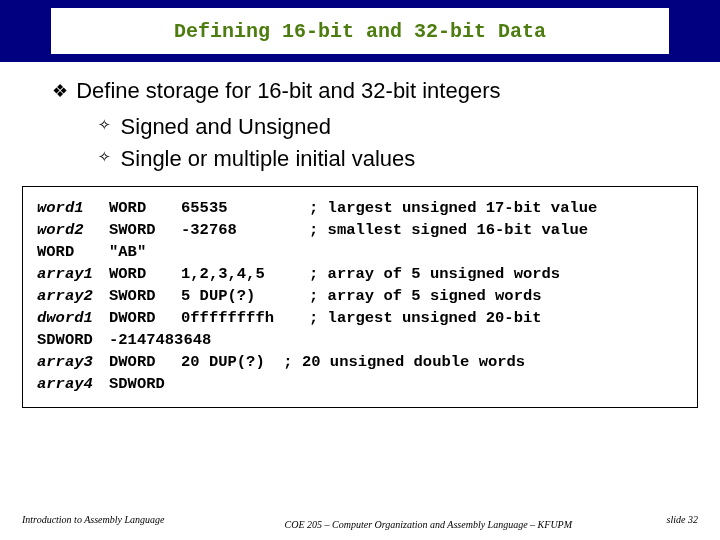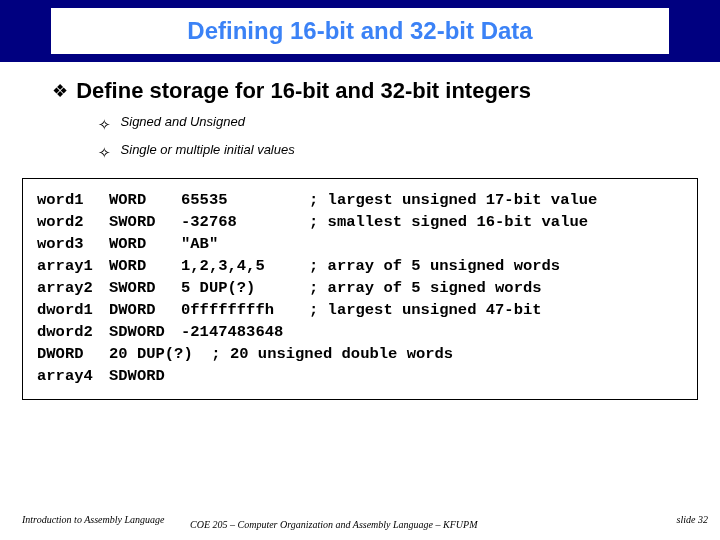--- a/index.html
+++ b/index.html
@@ -19,75 +19,73 @@
   }
   .title-inset {
     background: #fff;
     width: 618px;
     height: 46px;
     display: flex;
     align-items: center;
     justify-content: center;
   }
   .title-text {
-    font-family: Liberation Sans, sans-serif;
-    color: #3b82f6;
-    font-size: 24px;
+    font-family: Liberation Mono, monospace;
+    color: #4d7c0f;
+    font-size: 20px;
     font-weight: bold;
   }
   .content {
     padding: 10px 52px 0 52px;
   }
   .bullet-l1 {
     display: flex;
     align-items: flex-start;
     margin: 6px 0 10px 0;
   }
   .bullet-l1 .marker {
     font-size: 18px;
     color: #000;
     margin-right: 8px;
     line-height: 26px;
   }
   .bullet-l1 .text {
     font-size: 22px;
     color: #000;
-    font-weight: bold;
   }
   .bullet-l2 {
     display: flex;
     align-items: flex-start;
     margin: 6px 0 6px 46px;
   }
   .bullet-l2 .marker {
     font-size: 15px;
     color: #000;
     margin-right: 10px;
     line-height: 22px;
   }
   .bullet-l2 .text {
-    font-size: 13px;
+    font-size: 22px;
     color: #000;
-    font-style: italic;
   }
   .code-box {
     border: 1.5px solid #000;
     margin: 14px 22px 0 22px;
     padding: 10px 14px 12px 14px;
   }
   .code-row {
     display: flex;
     font-family: "Courier New", monospace;
     font-weight: bold;
     font-size: 15.5px;
     line-height: 22px;
     color: #000;
     white-space: pre;
   }
-  .code-row .c1 { width: 72px; flex-shrink: 0; }
+  .code-row .c1 { width: 72px; flex-shrink: 0; font-style: italic; }
   .code-row .c2 { width: 72px; flex-shrink: 0; }
   .code-row .c3 { width: 128px; flex-shrink: 0; }
   .code-row .c4 { flex: 1; }
   .code-row.special .c3 { width: auto; }
   .footer {
     position: absolute;
     bottom: 10px;
     left: 0;
     width: 100%;
     display: flex;
@@ -96,25 +94,25 @@
     font-style: italic;
     font-family: "Times New Roman", serif;
     color: #000;
   }
   .footer .f-left {
     padding-left: 22px;
     width: 190px;
   }
   .footer .f-center {
     flex: 1;
-    text-align: left;
+    text-align: center;
     margin-top: 10px;
   }
   .footer .f-right {
-    padding-right: 12px;
+    padding-right: 22px;
     text-align: left;
   }
 </style>
 </head>
 <body>
 
 <div class="title-bar">
   <div class="title-inset">
     <div class="title-text">Defining 16-bit and 32-bit Data</div>
   </div>
@@ -132,26 +130,26 @@
   <div class="bullet-l2">
     <span class="marker">✧</span>
     <span class="text">Single or multiple initial values</span>
   </div>
 </div>
 
 <div class="code-box">
   <div id="code-rows">
       <div class="code-row"><span class="c1">word1</span><span class="c2">WORD</span><span class="c3">65535</span><span class="c4">; largest unsigned 17-bit value</span></div>
       <div class="code-row"><span class="c1">word2</span><span class="c2">SWORD</span><span class="c3">-32768</span><span class="c4">; smallest signed 16-bit value</span></div>
-      <div class="code-row"><span class="c1">word3</span><span class="c2">WORD</span><span class="c3">"AB"</span></div>
+      <div class="code-row"><span class="c2">WORD</span><span class="c3">"AB"</span></div>
       <div class="code-row"><span class="c1">array1</span><span class="c2">WORD</span><span class="c3">1,2,3,4,5</span><span class="c4">; array of 5 unsigned words</span></div>
       <div class="code-row"><span class="c1">array2</span><span class="c2">SWORD</span><span class="c3">5 DUP(?)</span><span class="c4">; array of 5 signed words</span></div>
-      <div class="code-row"><span class="c1">dword1</span><span class="c2">DWORD</span><span class="c3">0ffffffffh</span><span class="c4">; largest unsigned 47-bit</span></div>
-      <div class="code-row"><span class="c1">dword2</span><span class="c2">SDWORD</span><span class="c3">-2147483648</span></div>
-      <div class="code-row special"><span class="c2">DWORD</span><span class="c3">20 DUP(?)  ; 20 unsigned double words</span></div>
+      <div class="code-row"><span class="c1">dword1</span><span class="c2">DWORD</span><span class="c3">0ffffffffh</span><span class="c4">; largest unsigned 20-bit</span></div>
+      <div class="code-row"><span class="c2">SDWORD</span><span class="c3">-2147483648</span></div>
+      <div class="code-row special"><span class="c1">array3</span><span class="c2">DWORD</span><span class="c3">20 DUP(?)  ; 20 unsigned double words</span></div>
       <div class="code-row special"><span class="c1">array4</span><span class="c2">SDWORD</span></div>
     </div>
 </div>
 
 <div class="footer">
   <div class="f-left">Introduction to Assembly Language</div>
   <div class="f-center">COE 205 – Computer Organization and Assembly Language – KFUPM</div>
   <div class="f-right">slide 32</div>
 </div>
 

